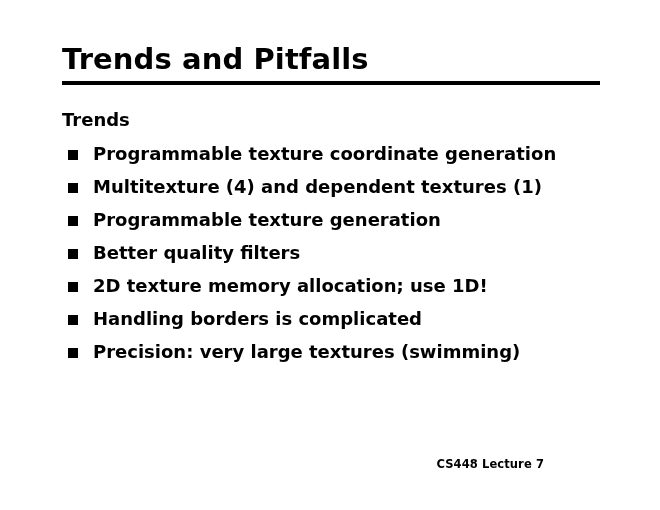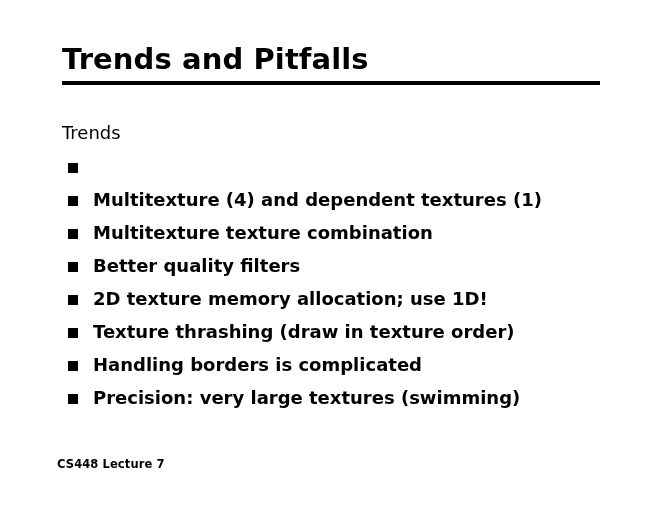--- a/index.html
+++ b/index.html
@@ -36,24 +36,24 @@
     background: #000000;
   }
   .body-block {
     position: absolute;
     left: 62px;
     top: 109px;
     width: 560px;
   }
   .section-heading {
     font-size: 18px;
-    font-weight: normal;
+    font-weight: bold;
     line-height: 22px;
     height: 26px;
-    margin: 13px 0 5px 0;
+    margin: 0 0 5px 0;
     white-space: nowrap;
   }
   .bullet-list {
     list-style: none;
     margin: 0;
     padding: 0;
   }
   .bullet-item {
     position: relative;
     height: 33px;
@@ -77,21 +77,21 @@
   .pitfalls-heading {
     margin-top: 1px;
   }
   .footer {
     position: absolute;
     left: 57px;
     right: 80px;
     top: 456px;
     height: 16px;
     display: flex;
-    justify-content: flex-start;
+    justify-content: flex-end;
     align-items: center;
     font-size: 11.5px;
     font-weight: bold;
     letter-spacing: 0.1px;
     white-space: nowrap;
   }
   .footer-right {
     margin-right: -1px;
   }
 </style>
@@ -104,44 +104,41 @@
 
   <div class="title-rule"></div>
 
   <div class="body-block">
 
     <div class="section-heading">Trends</div>
 
     <ul class="bullet-list">
       <li class="bullet-item">
         <span class="bullet-marker"></span>
+        <span class="bullet-text">Programmable texture coordinate generation</span>
       </li>
       <li class="bullet-item">
         <span class="bullet-marker"></span>
         <span class="bullet-text">Multitexture (4) and dependent textures (1)</span>
       </li>
       <li class="bullet-item">
         <span class="bullet-marker"></span>
-        <span class="bullet-text">Multitexture texture combination</span>
+        <span class="bullet-text">Programmable texture generation</span>
       </li>
       <li class="bullet-item">
         <span class="bullet-marker"></span>
         <span class="bullet-text">Better quality filters</span>
       </li>
     </ul>
 
 
     <ul class="bullet-list">
       <li class="bullet-item">
         <span class="bullet-marker"></span>
         <span class="bullet-text">2D texture memory allocation; use 1D!</span>
-      </li>
-      <li class="bullet-item">
-        <span class="bullet-marker"></span>
-        <span class="bullet-text">Texture thrashing (draw in texture order)</span>
       </li>
       <li class="bullet-item">
         <span class="bullet-marker"></span>
         <span class="bullet-text">Handling borders is complicated</span>
       </li>
       <li class="bullet-item">
         <span class="bullet-marker"></span>
         <span class="bullet-text">Precision: very large textures (swimming)</span>
       </li>
     </ul>

